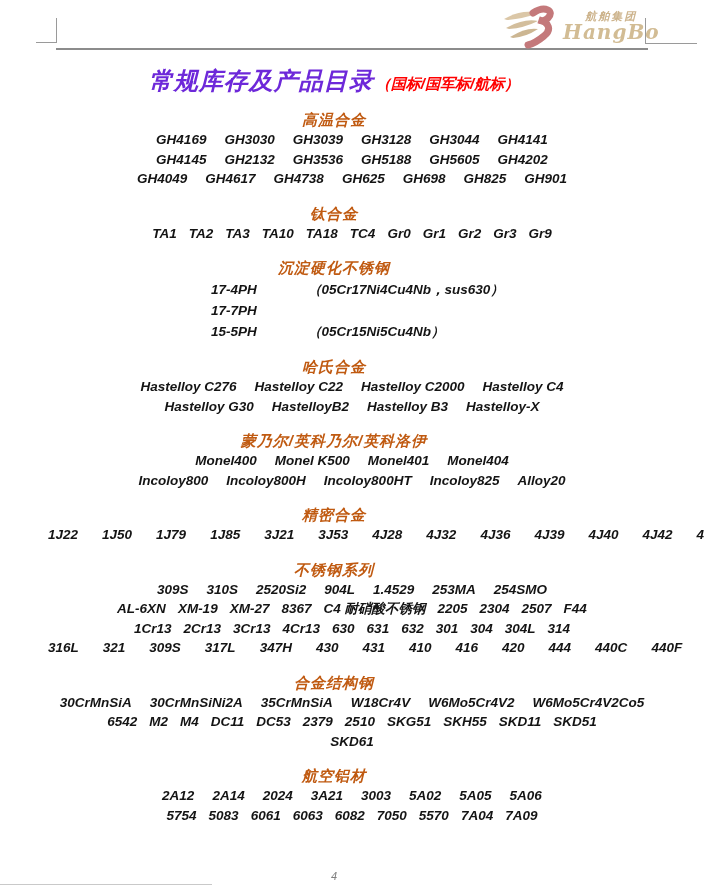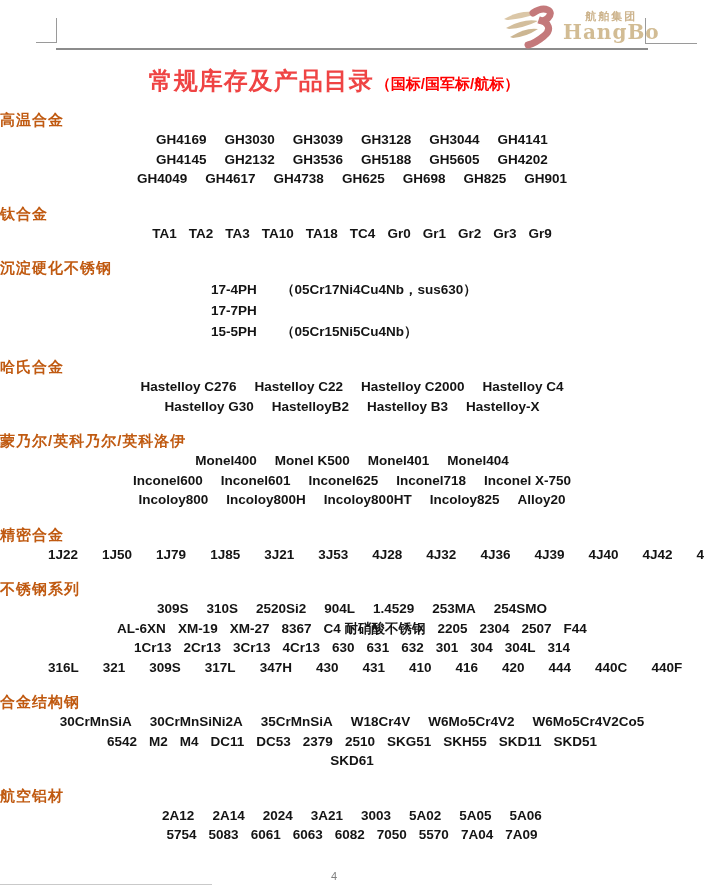--- a/index.html
+++ b/index.html
@@ -1,59 +1,59 @@
 <!DOCTYPE html>
 <html style="--accent: #c05a11; --title-note: #ff0000;"><head>
 <meta charset="utf-8">
 <style>
   html,body{margin:0;padding:0;}
   body{
     width:704px;height:885px;background:#ffffff;overflow:hidden;
     font-family:"Liberation Sans","DejaVu Sans",sans-serif;
     -webkit-font-smoothing:antialiased;
   }
-  .page{position:relative;width:668px;height:885px;background:#fff;}
+  .page{position:relative;width:668px;height:885px;background:#fff;font-style:italic;}
 
   
   .hdr-rule{position:absolute;left:56px;top:48px;width:592px;height:2px;background:#8c8c8c;}
   .corner-tl-v{position:absolute;left:56px;top:18px;width:1px;height:25px;background:#9a9a9a;}
   .corner-tl-h{position:absolute;left:36px;top:42px;width:21px;height:1px;background:#9a9a9a;}
   .corner-tr-v{position:absolute;left:645px;top:18px;width:1px;height:26px;background:#9a9a9a;}
   .corner-tr-h{position:absolute;left:645px;top:43px;width:52px;height:1px;background:#9a9a9a;}
 
   .logo{position:absolute;left:503px;top:4px;display:flex;align-items:center;}
   .logo-text{margin-left:4px;text-align:center;line-height:1.05;}
   .logo-cn{font-size:11px;font-weight:bold;color:#cdb48d;letter-spacing:2px;}
   .logo-en{font-family:"DejaVu Serif","Liberation Serif",serif;font-size:20px;font-weight:bold;color:#d2bc94;letter-spacing:1px;}
 
   
   .title-wrap{padding-top:65px;text-align:center;white-space:nowrap;}
-  .title-main{font-size:24px;font-weight:bold;color:#ef4444;letter-spacing:1px;}
+  .title-main{font-size:24px;font-weight:bold;color:#6d28d9;letter-spacing:1px;}
   .title-note{font-size:15px;font-weight:bold;color:var(--title-note,#ff0000);margin-left:2px;}
 
   
   .sections{margin-top:13px;}
   .section{margin-bottom:15px;}
   .section-title{
-    text-align:left;font-weight:bold;font-size:15px;line-height:20px;
+    text-align:center;font-weight:bold;font-size:15px;line-height:20px;
     color:var(--accent,#c05a11);letter-spacing:1px;
   }
   .row{
     text-align:center;font-weight:bold;font-size:13.5px;line-height:19.5px;
     color:#141414;white-space:nowrap;padding-left:36px;
   }
   .row span{margin:0 9px;}
   .row.gap-s span{margin:0 6px;}
   .row.gap-xs span{margin:0 12px;}
 
   
   .ph-table{width:262px;margin:1px auto 0;position:relative;left:8px;}
   .ph-row{display:flex;font-weight:bold;font-size:13.5px;line-height:21px;color:#141414;white-space:nowrap;}
   .ph-name{width:70px;flex:0 0 70px;text-align:left;}
-  .ph-note{text-align:left;}
+  .ph-note{text-align:left;margin-left:27px;}
 
   
   .page-num{position:absolute;left:0;right:0;bottom:3px;text-align:center;
     font-size:11px;color:#808080;}
   .footer-line{position:absolute;left:0;bottom:0;width:212px;height:1px;background:#c9c9c9;}
 </style>
 </head>
 <body>
 
 <div class="page">
@@ -109,21 +109,20 @@
         </div>
       </div>
       <div class="section">
         <div class="section-title">哈氏合金</div>
         <div class="row"><span>Hastelloy C276</span><span>Hastelloy C22</span><span>Hastelloy C2000</span><span>Hastelloy C4</span></div>
         <div class="row"><span>Hastelloy G30</span><span>HastelloyB2</span><span>Hastelloy B3</span><span>Hastelloy-X</span></div>
       </div>
       <div class="section">
         <div class="section-title">蒙乃尔/英科乃尔/英科洛伊</div>
         <div class="row"><span>Monel400</span><span>Monel K500</span><span>Monel401</span><span>Monel404</span></div>
-        <div class="row"><span>Inconel600</span><span>Inconel601</span><span>Inconel625</span><span>Inconel718</span><span>Inconel X-750</span></div>
         <div class="row"><span>Incoloy800</span><span>Incoloy800H</span><span>Incoloy800HT</span><span>Incoloy825</span><span>Alloy20</span></div>
       </div>
       <div class="section">
         <div class="section-title">精密合金</div>
         <div class="row gap-xs"><span>1J22</span><span>1J50</span><span>1J79</span><span>1J85</span><span>3J21</span><span>3J53</span><span>4J28</span><span>4J32</span><span>4J36</span><span>4J39</span><span>4J40</span><span>4J42</span><span>4J50</span></div>
       </div>
       <div class="section">
         <div class="section-title">不锈钢系列</div>
         <div class="row"><span>309S</span><span>310S</span><span>2520Si2</span><span>904L</span><span>1.4529</span><span>253MA</span><span>254SMO</span></div>
         <div class="row gap-s"><span>AL-6XN</span><span>XM-19</span><span>XM-27</span><span>8367</span><span>C4 耐硝酸不锈钢</span><span>2205</span><span>2304</span><span>2507</span><span>F44</span></div>

